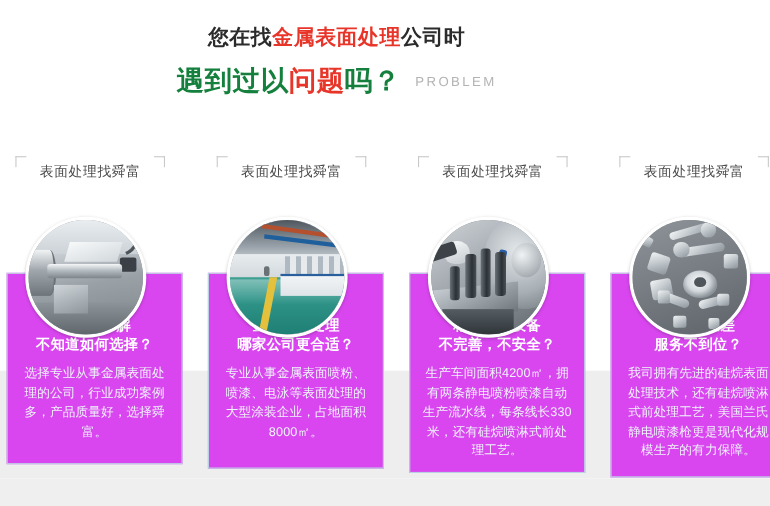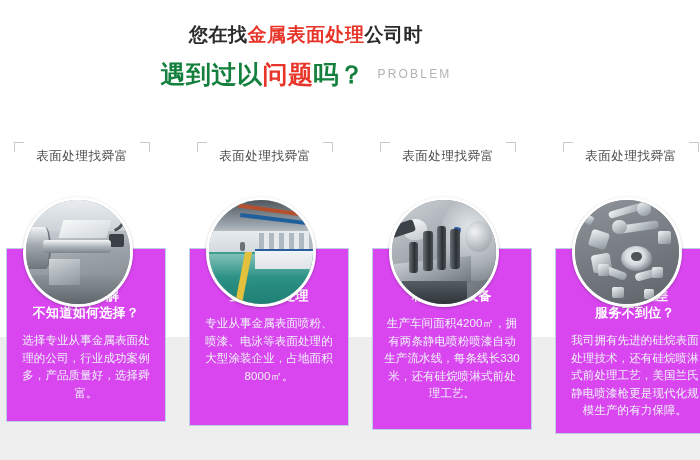--- a/index.html
+++ b/index.html
@@ -249,20 +249,21 @@
       <div class="tag">
         <span class="c tl"></span>
         <span class="c tr"></span>
         <span class="txt">表面处理找舜富</span>
       </div>
 
       <div class="panel">
         <div class="panel-inner">
           <div class="p-title">
             <div>金属表面处理</div>
+            <div>哪家公司更合适？</div>
           </div>
           <div class="p-body">专业从事金属表面喷粉、喷漆、电泳等表面处理的大型涂装企业，占地面积8000㎡。</div>
         </div>
       </div>
 
       <div class="circle">
         <div class="ph ph2">
           <span class="roof"></span>
             <span class="beamr"></span>
             <span class="beamb"></span>
@@ -281,20 +282,21 @@
       <div class="tag">
         <span class="c tl"></span>
         <span class="c tr"></span>
         <span class="txt">表面处理找舜富</span>
       </div>
 
       <div class="panel">
         <div class="panel-inner">
           <div class="p-title">
             <div>相关特种设备</div>
+            <div>不完善，不安全？</div>
           </div>
           <div class="p-body">生产车间面积4200㎡，拥有两条静电喷粉喷漆自动生产流水线，每条线长330米，还有硅烷喷淋式前处理工艺。</div>
         </div>
       </div>
 
       <div class="circle">
         <div class="ph ph3">
           <span class="wheel"></span>
             <span class="hub"></span>
             <span class="blue"></span>

